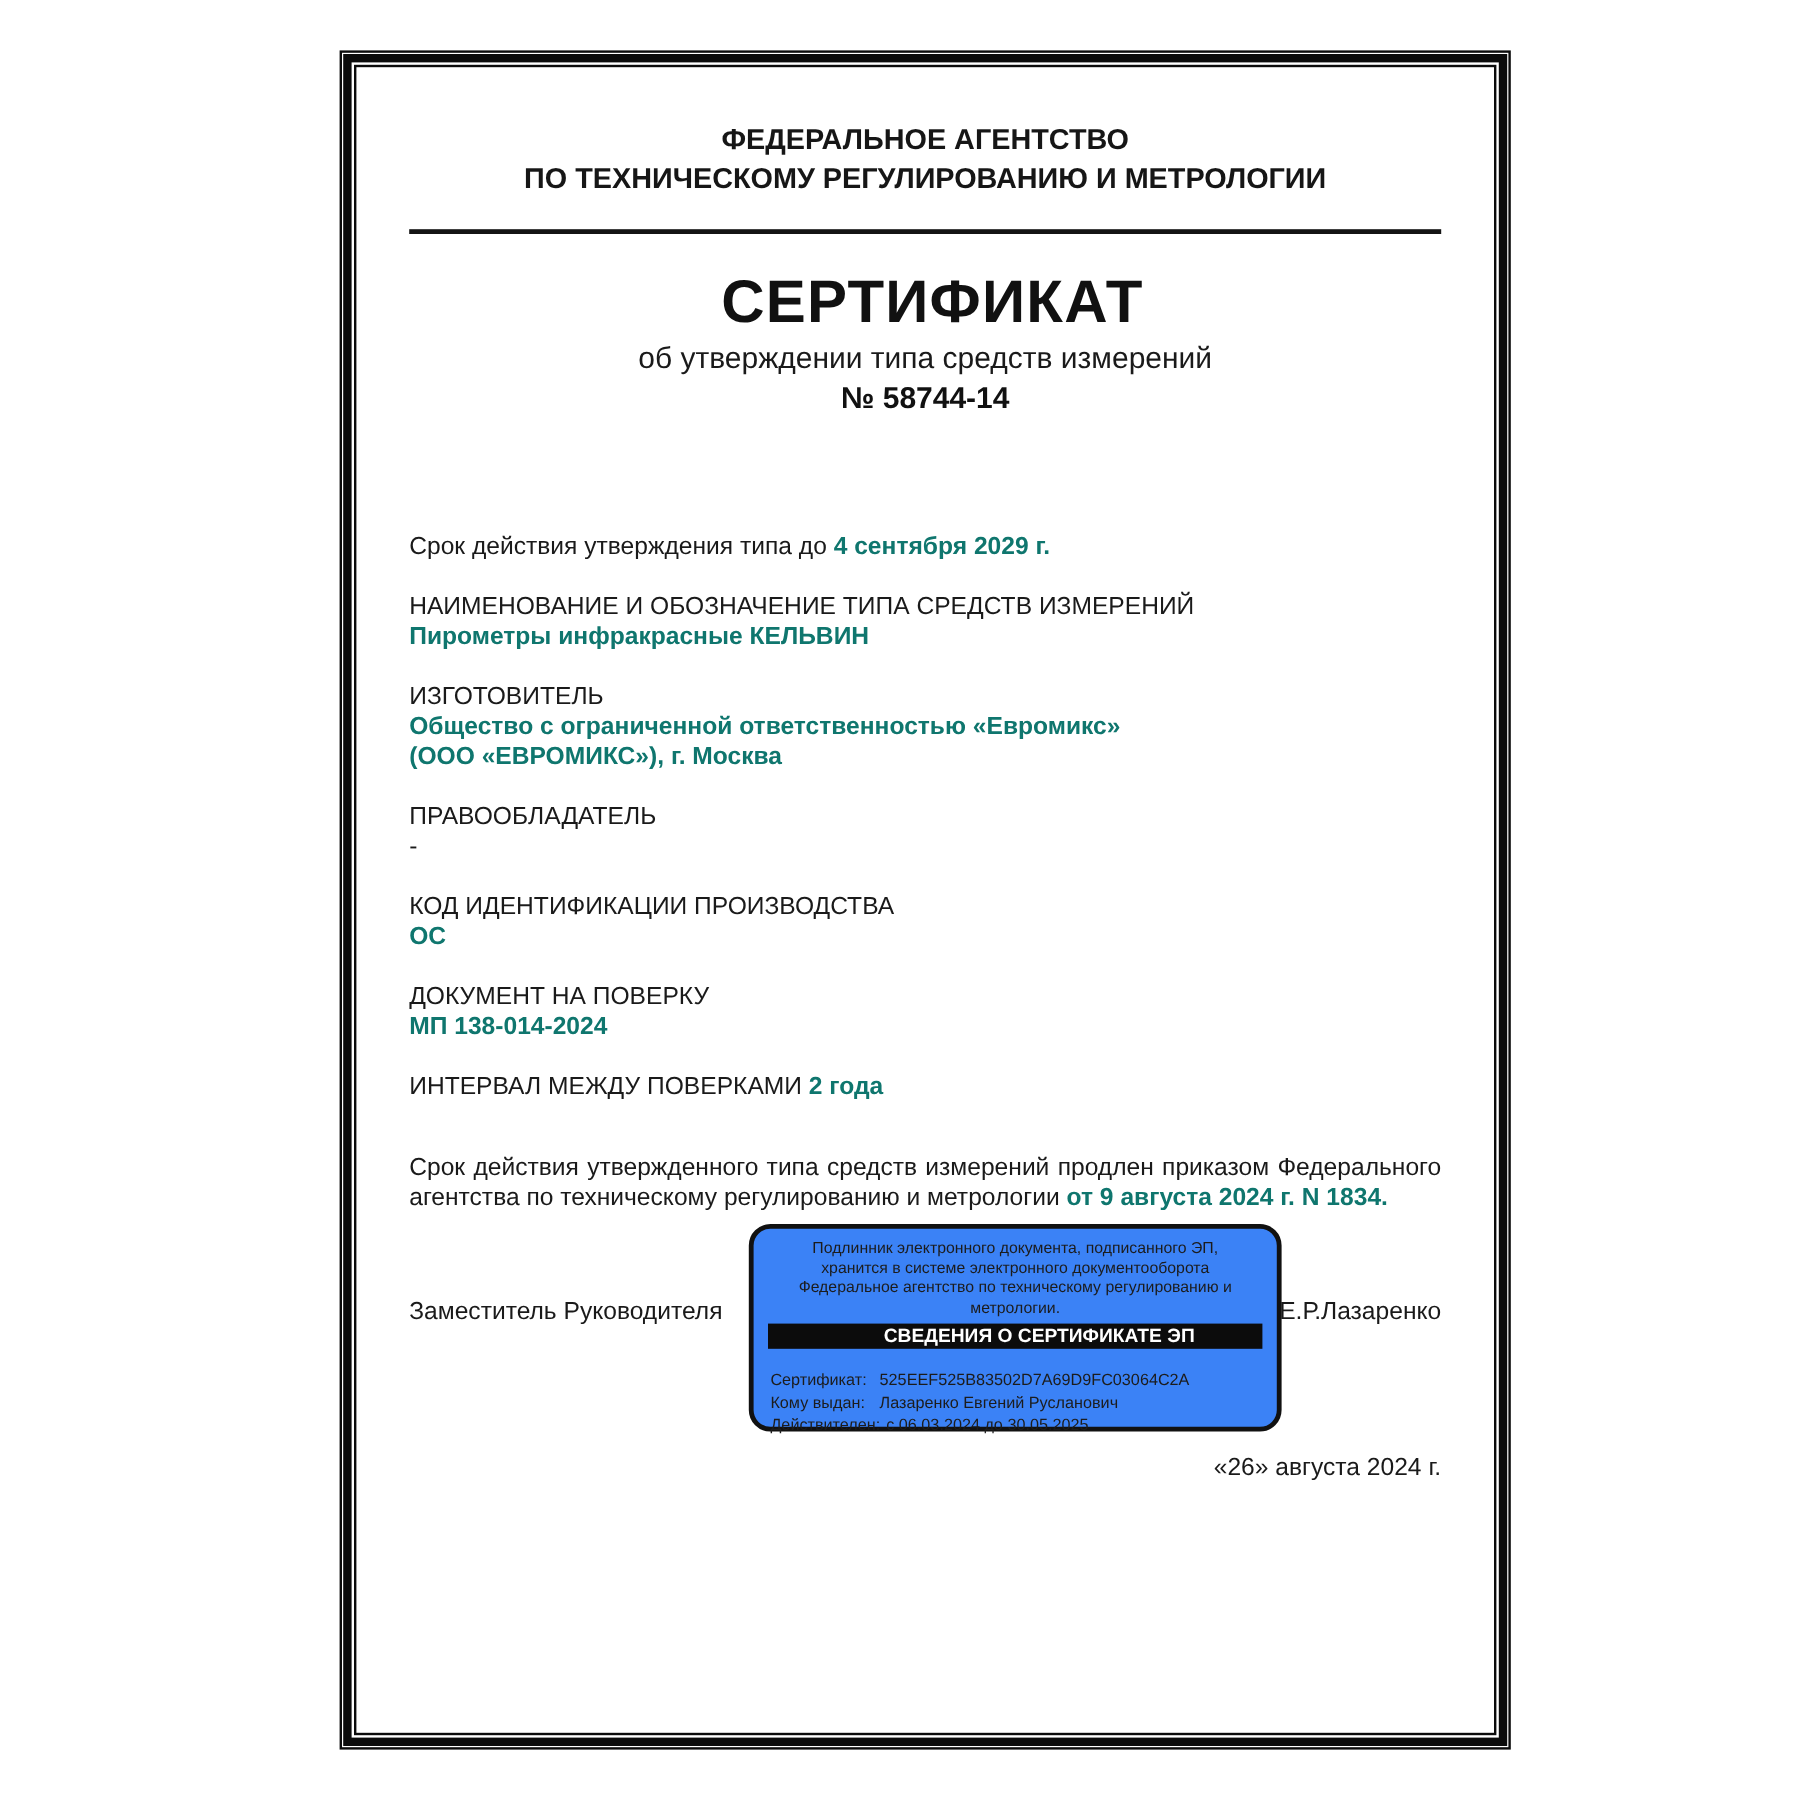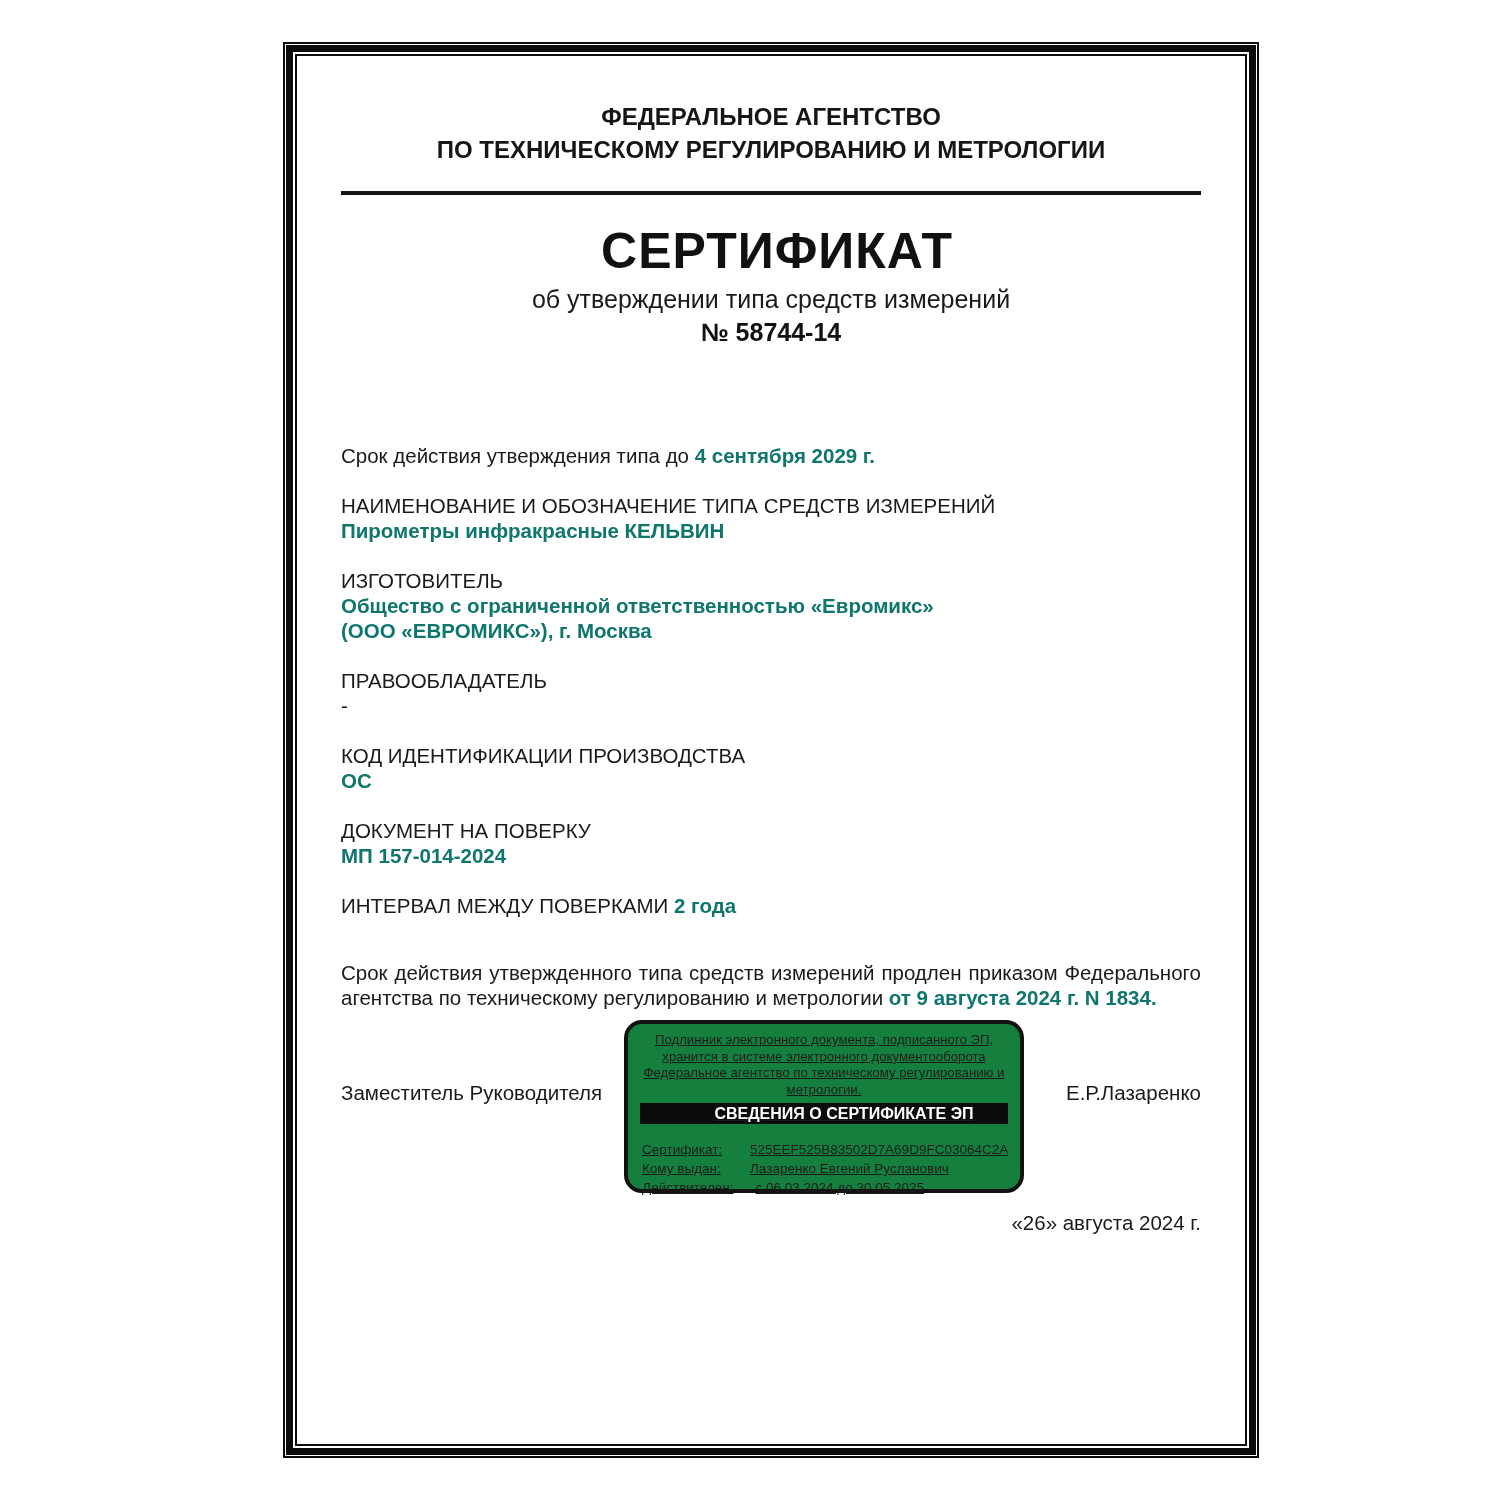--- a/index.html
+++ b/index.html
@@ -83,26 +83,25 @@
   }
   .section { margin-bottom: 25px; }
   .bold { font-weight: bold; color: #0f766e; }
   .prolongation {
     margin-top: 42px;
     text-align: justify;
   }
   .stamp {
     position: absolute;
     left: 603px; top: 1020px;
-    width: 400px; height: 173px;
+    width: 444px; height: 173px;
     box-sizing: border-box;
     border: 4px solid #111111;
     border-radius: 18px;
-    background: #15803d;
-    text-decoration: underline;
+    background: #3b82f6;
   }
   .stamp-top {
     padding-top: 8px;
     text-align: center;
     font-size: 13.2px;
     line-height: 16.5px;
     color: #1c1c1c;
   }
   .stamp-bar {
     margin: 5px 12px 0 12px;
@@ -114,21 +113,21 @@
     font-weight: bold;
     font-size: 16px;
     padding-left: 40px;
   }
   .stamp-rows {
     margin: 16px 8px 0 14px;
     font-size: 13.5px;
     line-height: 19px;
     color: #1c1c1c;
   }
-  .stamp-row { display: flex; gap: 17px; }
+  .stamp-row { display: flex; }
   .stamp-row .lbl { flex: 0 0 86px; white-space: nowrap; }
   .stamp-row .val { padding-left: 5px; white-space: nowrap; }
   .sig-position {
     position: absolute;
     left: 320px; top: 1080px;
     font-size: 20.5px;
     line-height: 25px;
   }
   .sig-name {
     position: absolute;
@@ -189,21 +188,21 @@
       <div>-</div>
     </div>
 
     <div class="section">
       <div>КОД ИДЕНТИФИКАЦИИ ПРОИЗВОДСТВА</div>
       <div class="bold">ОС</div>
     </div>
 
     <div class="section">
       <div>ДОКУМЕНТ НА ПОВЕРКУ</div>
-      <div class="bold">МП 157-014-2024</div>
+      <div class="bold">МП 138-014-2024</div>
     </div>
 
     <div class="section">
       <span>ИНТЕРВАЛ МЕЖДУ ПОВЕРКАМИ </span><span class="bold">2 года</span>
     </div>
 
     <div class="prolongation">
       <span>Срок действия утвержденного типа средств измерений продлен приказом Федерального агентства по техническому регулированию и метрологии </span><span class="bold">от 9 августа 2024 г. N 1834.</span>
     </div>
 

